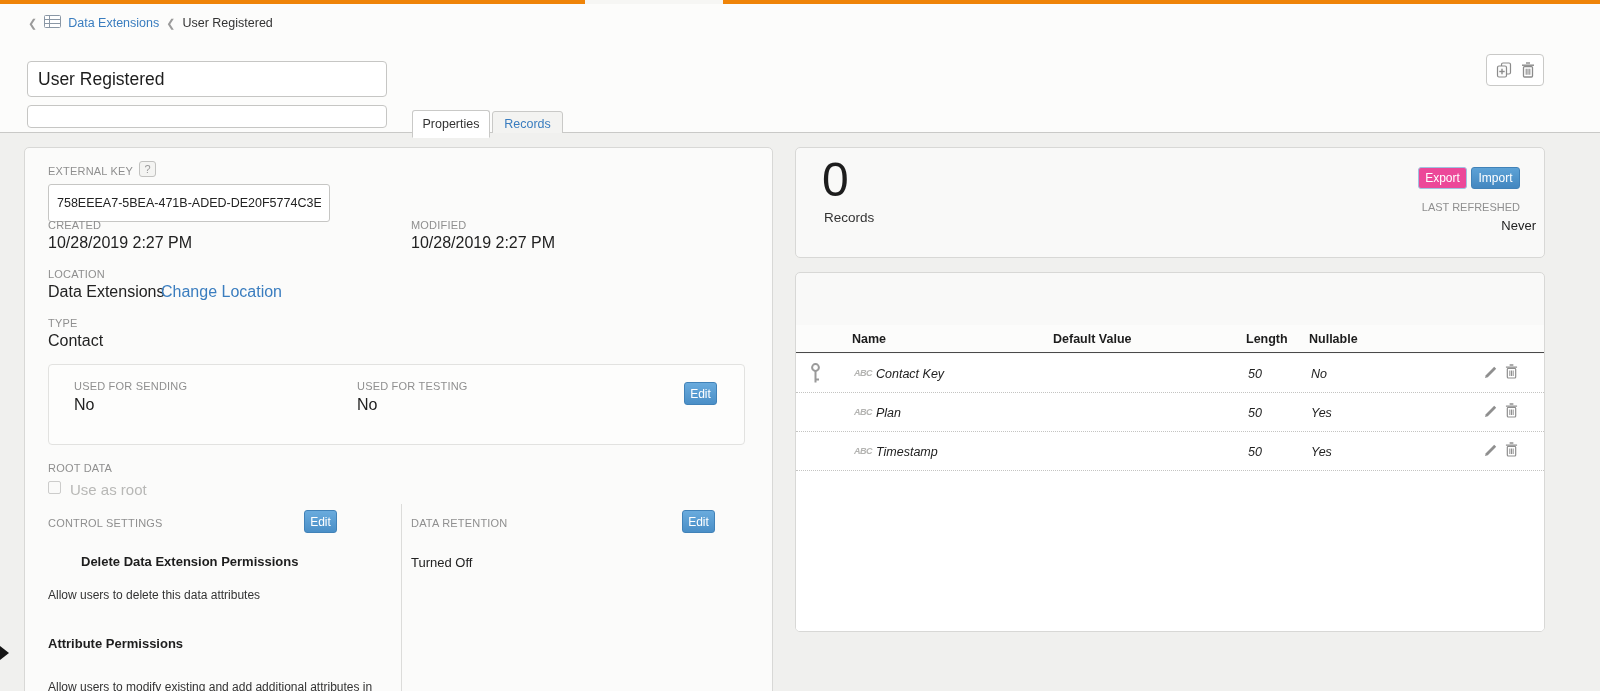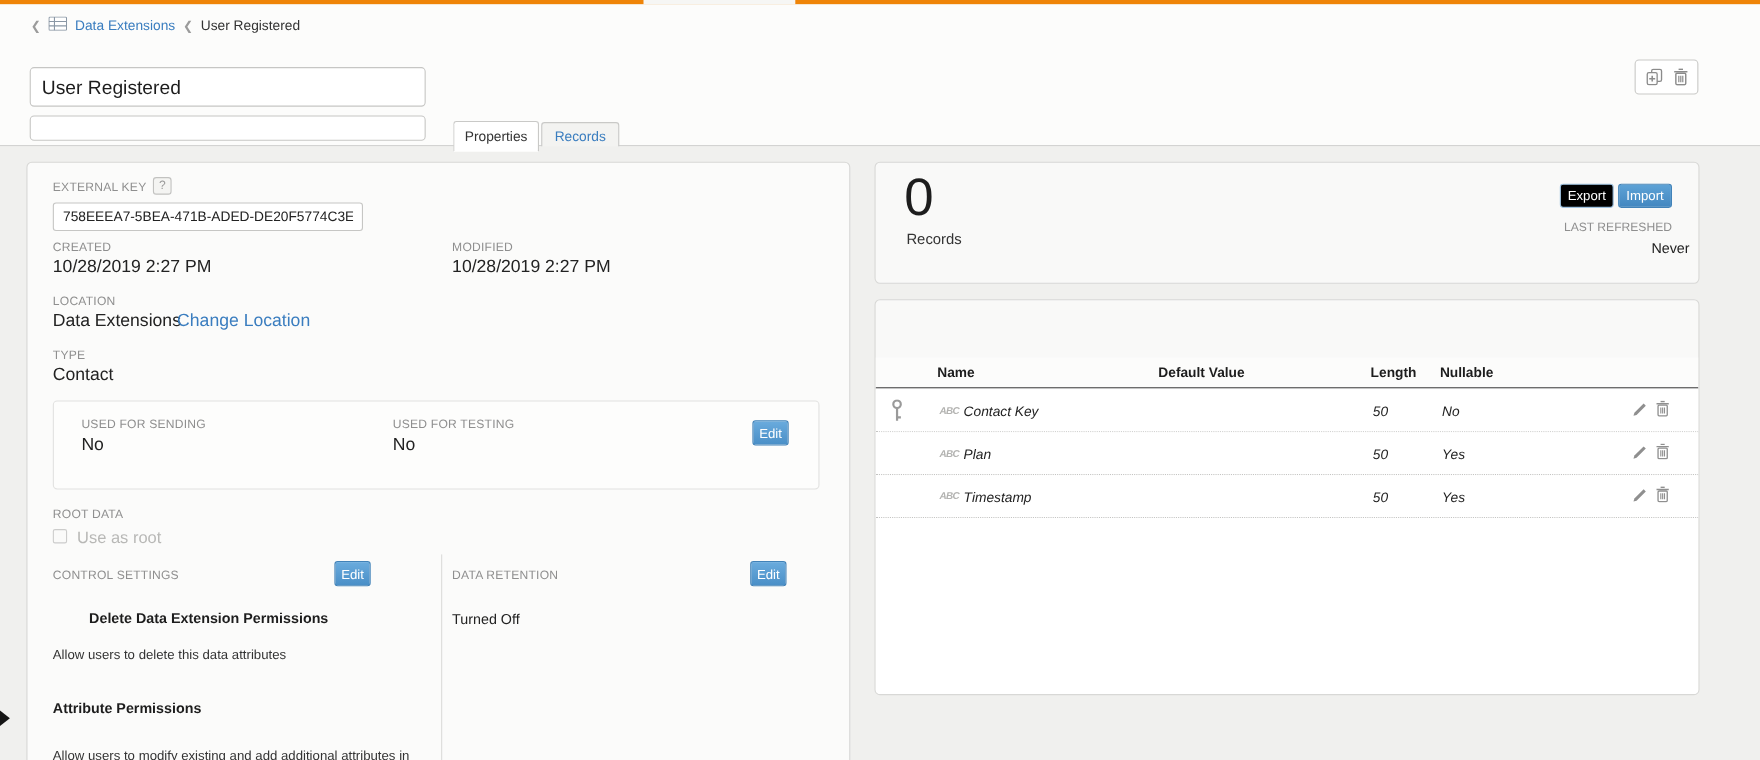--- a/index.html
+++ b/index.html
@@ -36,42 +36,42 @@
   .card { position:absolute; background:#f9f9f8; border:1px solid #d8d8d6; border-radius:5px; }
   #left-card { left:24px; top:14px; width:749px; height:566px; background:#fbfbfa; }
   #records-card { left:795px; top:14px; width:750px; height:111px; }
   #attributes-card { left:795px; top:139px; width:750px; height:360px; overflow:hidden; }
 
   .lbl { position:absolute; font-size:11px; color:#8f8f8f; letter-spacing:.2px; }
   .val16 { position:absolute; font-size:16px; color:#222; }
   .val13 { position:absolute; font-size:13px; color:#222; }
 
   #help-box { position:absolute; left:114px; top:13px; width:17px; height:16px; border:1px solid #c2c2c0; border-radius:3px; background:#f4f4f2; color:#9a9a9a; font-size:11px; display:flex; align-items:center; justify-content:center; cursor:pointer; }
-  #external-key-input { left:23px; top:36px; width:282px; height:26px; font-size:12.5px; padding:0 8px; border-radius:3px; color:#222; }
+  #external-key-input { left:23px; top:36px; width:282px; height:38px; font-size:12.5px; padding:0 8px; border-radius:3px; color:#222; }
 
   .link { color:#3a7dbf; cursor:pointer; }
 
   #sending-box { position:absolute; left:23px; top:216px; width:697px; height:81px; background:#fdfdfc; border:1px solid #e2e2e0; border-radius:4px; }
 
   .btn-edit { position:absolute; width:33px; height:23px; background:linear-gradient(#6aabdd,#4a8fc7); border:1px solid #4182b8; border-radius:3px; color:#fff; font-size:12px; display:flex; align-items:center; justify-content:center; cursor:pointer; }
 
   #root-checkbox-row { position:absolute; left:23px; top:333px; display:flex; align-items:flex-start; gap:9px; }
   #root-checkbox { width:13px; height:13px; border:1px solid #cccccb; border-radius:2px; background:#fafaf9; }
   #root-checkbox-label { font-size:15px; color:#b8b8b6; }
 
   #cols-divider { position:absolute; left:376px; top:356px; width:1px; height:210px; background:#dcdcda; }
 
   .perm-title { position:absolute; font-size:13px; font-weight:bold; color:#1d1d1d; }
   .perm-desc { position:absolute; font-size:12px; color:#333; }
 
   
   #records-count { position:absolute; left:26px; top:4px; font-size:48px; color:#1d1d1d; }
   #records-count-label { position:absolute; left:28px; top:62px; font-size:13.5px; color:#333; }
   .pill-btn { position:absolute; top:19px; height:22px; border-radius:3px; color:#fff; font-size:12px; display:flex; align-items:center; justify-content:center; cursor:pointer; }
-  #export-btn { right:77px; width:49px; background:#000000; border:1px solid #9fc2e0; }
+  #export-btn { right:77px; width:49px; background:#ec4899; border:1px solid #9fc2e0; }
   #import-btn { right:24px; width:49px; background:linear-gradient(#5da2d6,#4387c0); border:1px solid #4182b8; }
   #last-refreshed-label { position:absolute; right:24px; top:53px; font-size:11px; color:#8f8f8f; }
   #last-refreshed-value { position:absolute; right:8px; top:70px; font-size:13px; color:#222; }
 
   
   #attr-header { position:absolute; left:0; top:0; width:100%; height:52px; background:#f8f8f7; border-bottom:1px solid #e0e0de; }
   #attr-title { position:absolute; left:15px; top:17px; font-size:15px; color:#1d1d1d; }
   #create-attr-btn { position:absolute; right:18px; top:12px; height:28px; padding:0 16px 0 6px; border-radius:14px; background:linear-gradient(#5ba5da,#458cc5); border:1px solid #4080b5; display:flex; align-items:center; gap:9px; color:#fff; font-size:13px; cursor:pointer; }
   #create-attr-plus { width:17px; height:17px; border-radius:50%; background:rgba(255,255,255,.28); display:flex; align-items:center; justify-content:center; font-size:12px; }
 

